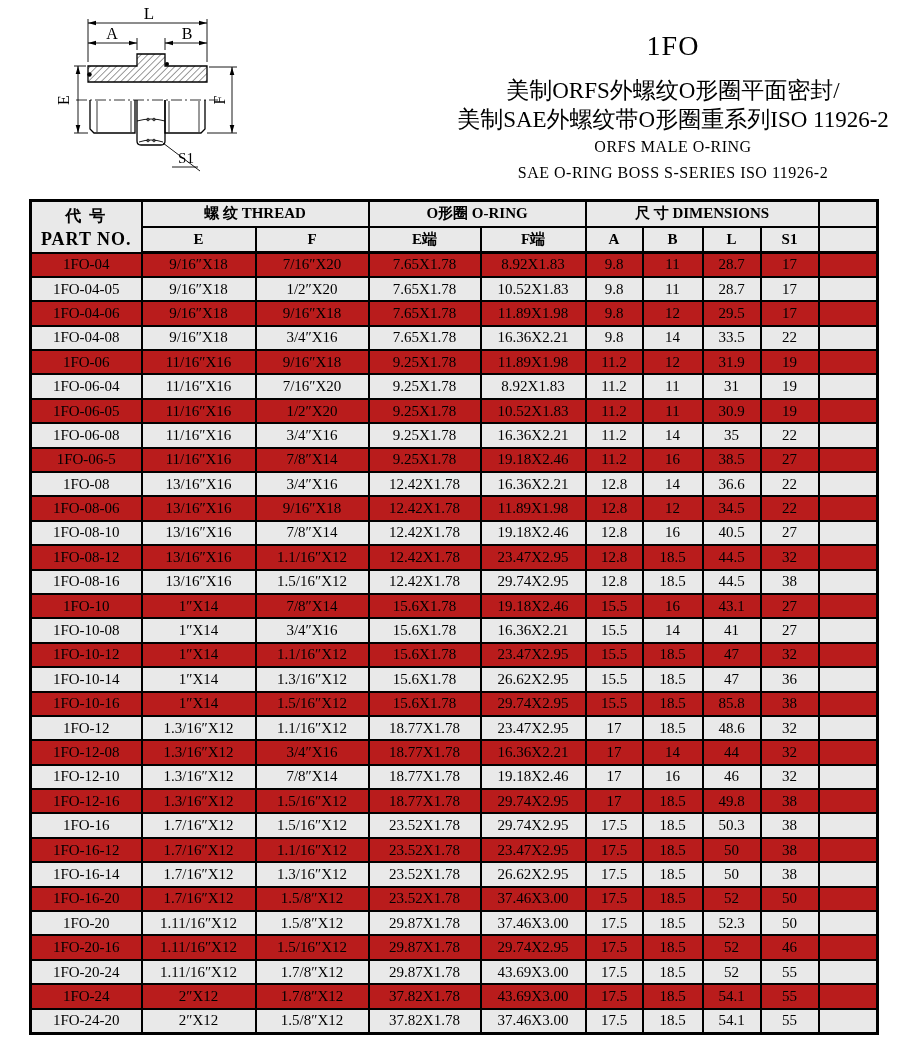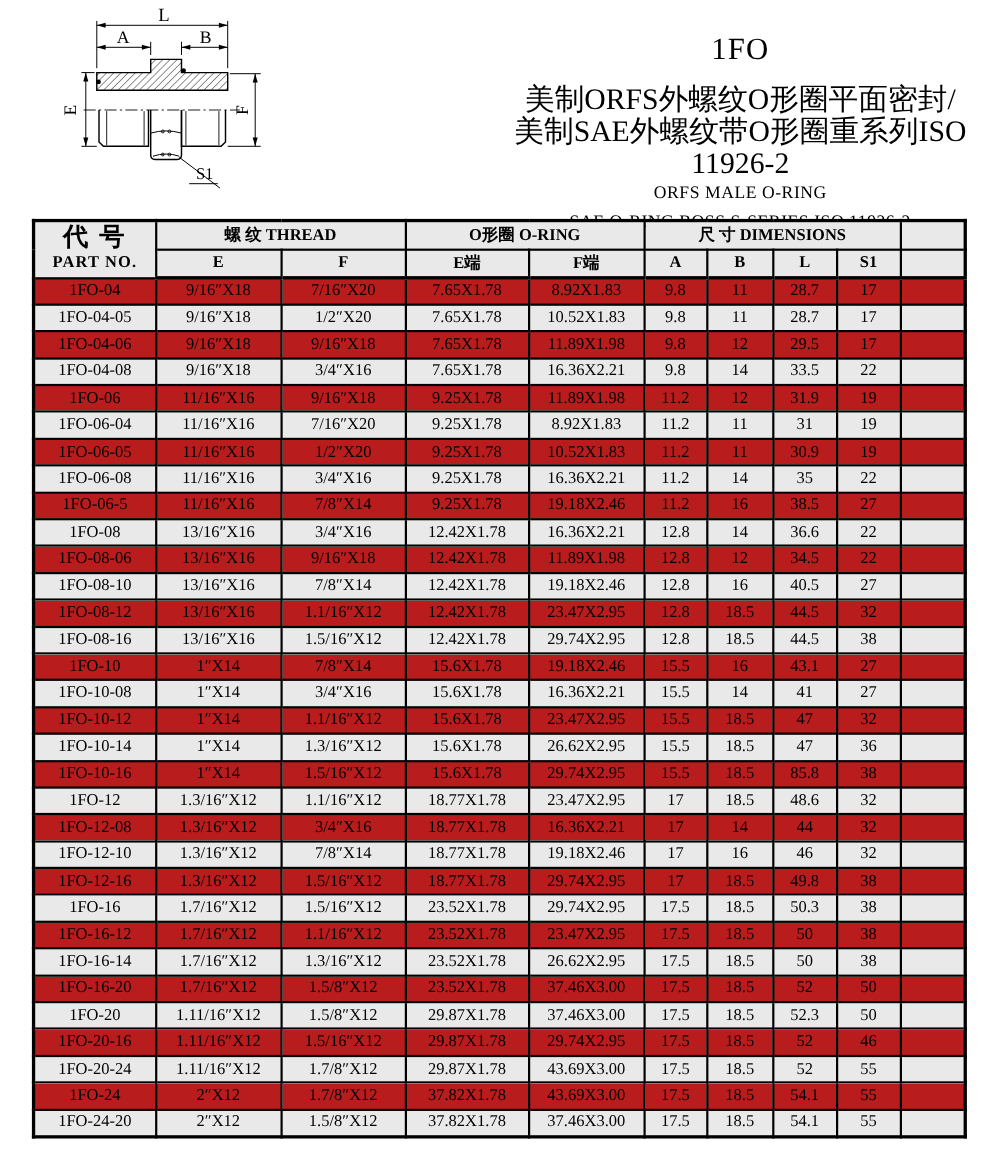--- a/index.html
+++ b/index.html
@@ -18,40 +18,40 @@
     position: absolute; left: 0; top: 0;
     width: 280px; height: 192px;
   }
 
   
   .title-block {
     position: absolute; left: 448px; top: 30px; width: 450px;
     text-align: center; font-weight: normal;
   }
   .title-code { font-size: 28px; letter-spacing: 1px; margin-bottom: 14px; }
-  .title-line-cn { font-size: 27px; line-height: 29px; }
+  .title-line-cn { font-size: 23px; line-height: 29px; }
   .title-line-en { font-size: 16px; line-height: 26px; letter-spacing: 0.5px; }
 
   
   .table-wrap { position: absolute; left: 29px; top: 199px; }
   table.spec {
     border-collapse: collapse; table-layout: fixed;
     border: 3px solid #000;
   }
   table.spec th, table.spec td {
     border: 2px solid #000;
     text-align: center; vertical-align: middle;
     padding: 0; white-space: nowrap; overflow: hidden;
     font-size: 15px; font-weight: normal;
   }
   table.spec thead th { background: #e9e9e9; font-weight: bold; }
   table.spec thead tr { height: 26px; }
   table.spec thead tr.subhead th { border-bottom: 3px solid #000; }
-  table.spec thead th .cell-line-top { font-size: 23px; line-height: 24px; letter-spacing: 2px; }
-  table.spec thead th .cell-line-bottom { font-size: 15px; line-height: 22px; letter-spacing: 1px; }
+  table.spec thead th .cell-line-top { font-size: 16px; line-height: 24px; letter-spacing: 2px; }
+  table.spec thead th .cell-line-bottom { font-size: 18px; line-height: 22px; letter-spacing: 1px; }
   table.spec tbody tr { height: 24.4px; background: #b91c1c; }
   table.spec tbody tr:nth-child(even) { background: #e9e9e9; }
 </style>
 </head>
 <body>
 
 <svg class="drawing" viewBox="0 0 280 192" xmlns="http://www.w3.org/2000/svg">
   <defs>
     <pattern id="hatch" width="4.6" height="4.6" patternUnits="userSpaceOnUse" patternTransform="rotate(45)">
       <line x1="0" y1="0" x2="0" y2="4.6" stroke="#333" stroke-width="1"></line>

